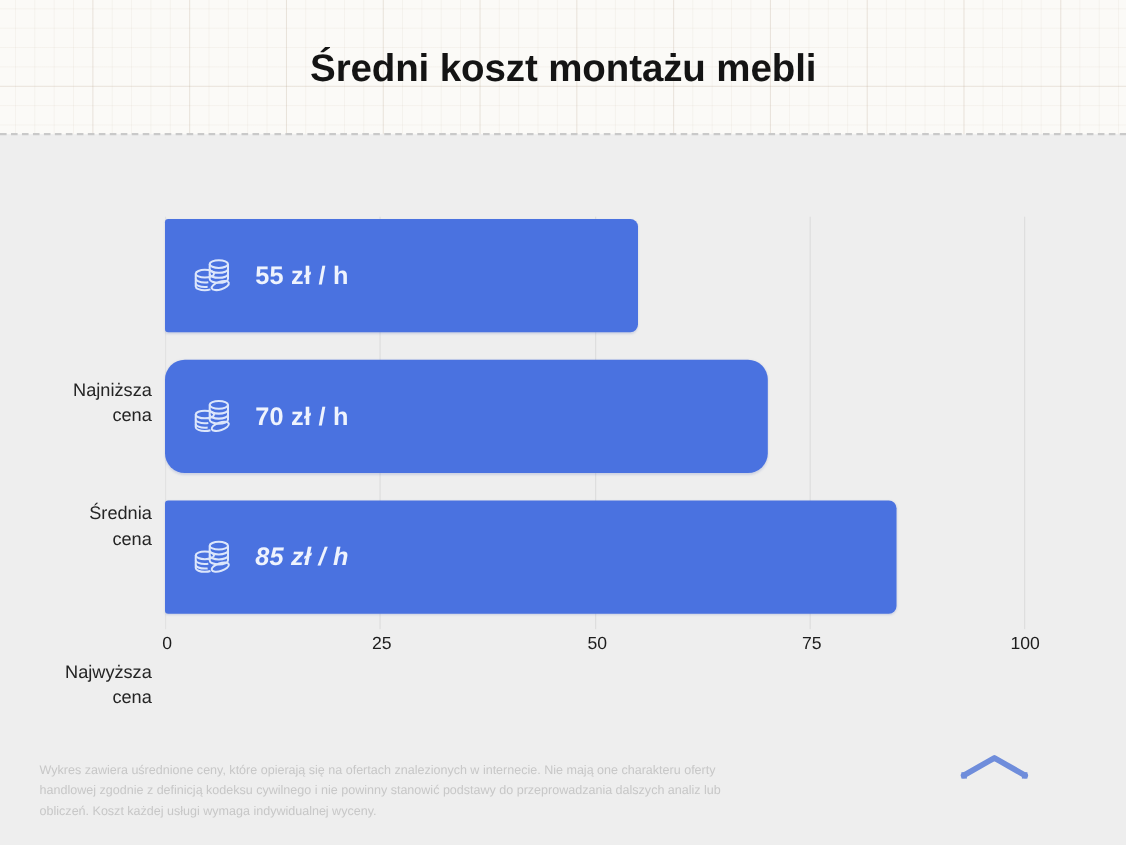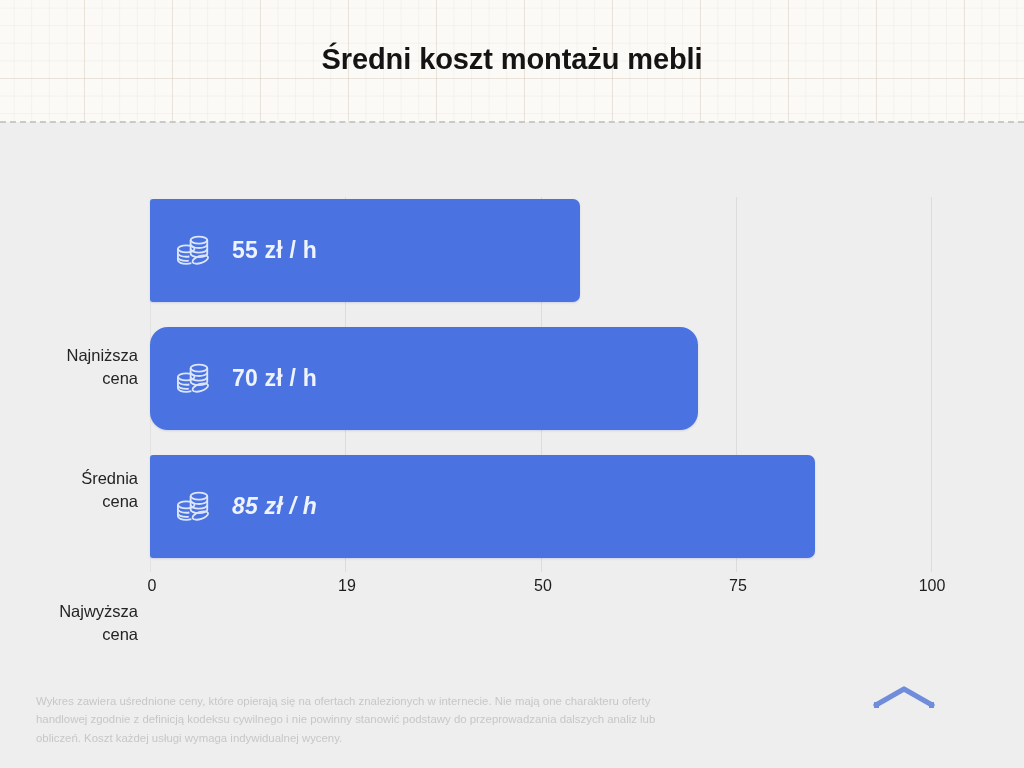--- a/index.html
+++ b/index.html
@@ -38,21 +38,21 @@
     width: 1024px;
     height: 0;
     border-top: 2px dashed #c9c9c9;
   }
 
   .page-title {
     position: absolute;
     left: 0; top: 43px;
     width: 1024px;
     text-align: center;
-    font-size: 29px;
+    font-size: 35px;
     font-weight: bold;
     color: #141414;
     letter-spacing: -0.1px;
   }
 
   
   .chart {
     position: absolute;
     left: 0; top: 122px;
     width: 1024px;
@@ -126,21 +126,21 @@
   .cat-label {
     position: absolute;
     left: 0;
     width: 138px;
     text-align: right;
     font-size: 16.5px;
     line-height: 1.38;
     color: #242424;
   }
   .cat-label.c0 { top: 222px; }
-  .cat-label.c1 { top: 345px; }
+  .cat-label.c1 { top: 334px; }
   .cat-label.c2 { top: 478px; }
 
   
   .tick {
     position: absolute;
     top: 455px;
     font-size: 16px;
     color: #1d1d1d;
     transform: translateX(-50%);
     white-space: nowrap;
@@ -271,21 +271,21 @@
             <ellipse cx="30" cy="33.8" rx="9.3" ry="4" transform="rotate(-18 30 33.8)"></ellipse>
           </svg>
           <span class="bar-value">85 zł / h</span>
         </div>
       </div>
 
     </div>
   </div>
 
   <div class="tick" style="left:152px;">0</div>
-  <div class="tick" style="left:347px;">19</div>
+  <div class="tick" style="left:347px;">25</div>
   <div class="tick" style="left:543px;">50</div>
   <div class="tick" style="left:738px;">75</div>
   <div class="tick" style="left:932px;">100</div>
 </div>
 
 <div class="footer">
   <div class="disclaimer">Wykres zawiera uśrednione ceny, które opierają się na ofertach znalezionych w internecie. Nie mają one charakteru oferty handlowej zgodnie z definicją kodeksu cywilnego i nie powinny stanowić podstawy do przeprowadzania dalszych analiz lub obliczeń. Koszt każdej usługi wymaga indywidualnej wyceny.</div>
 </div>
 
 <div class="logo">

